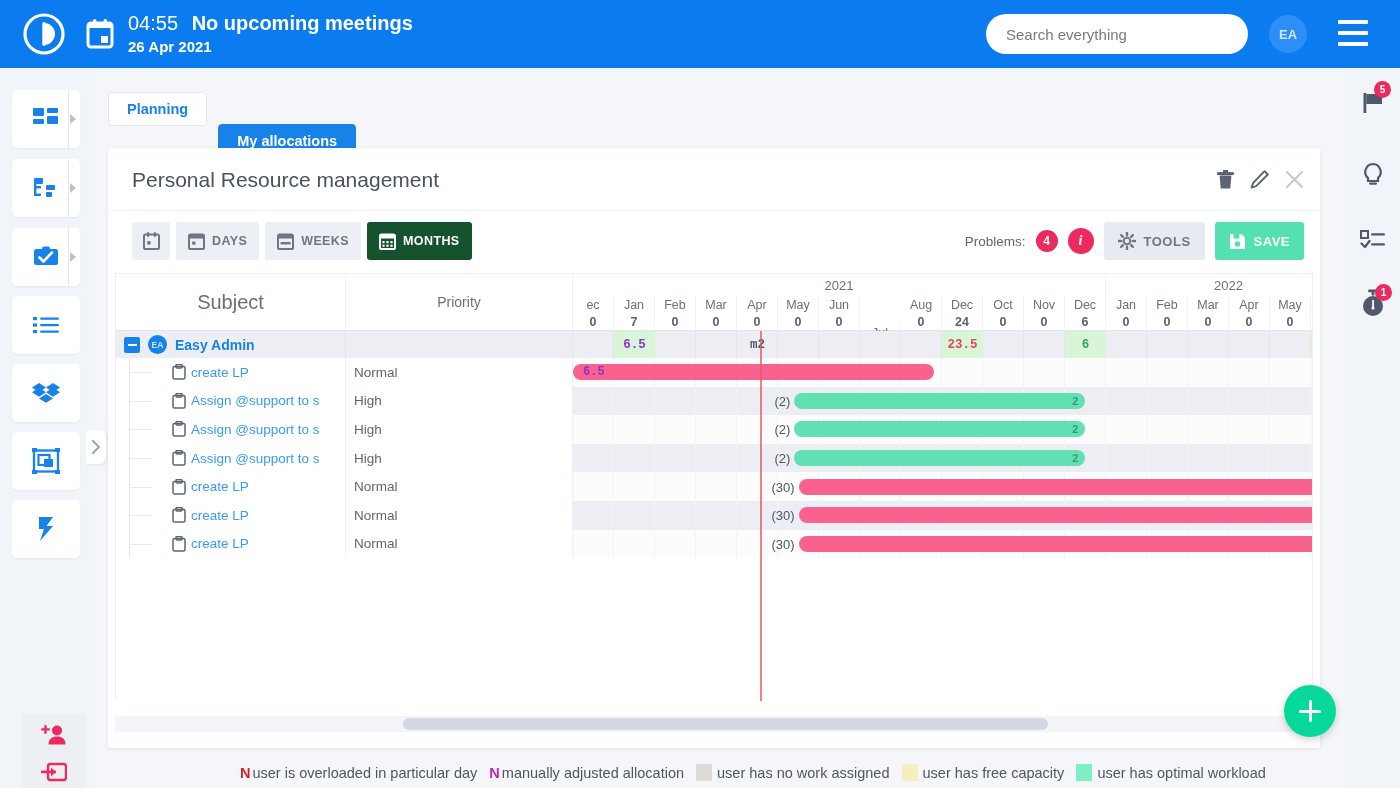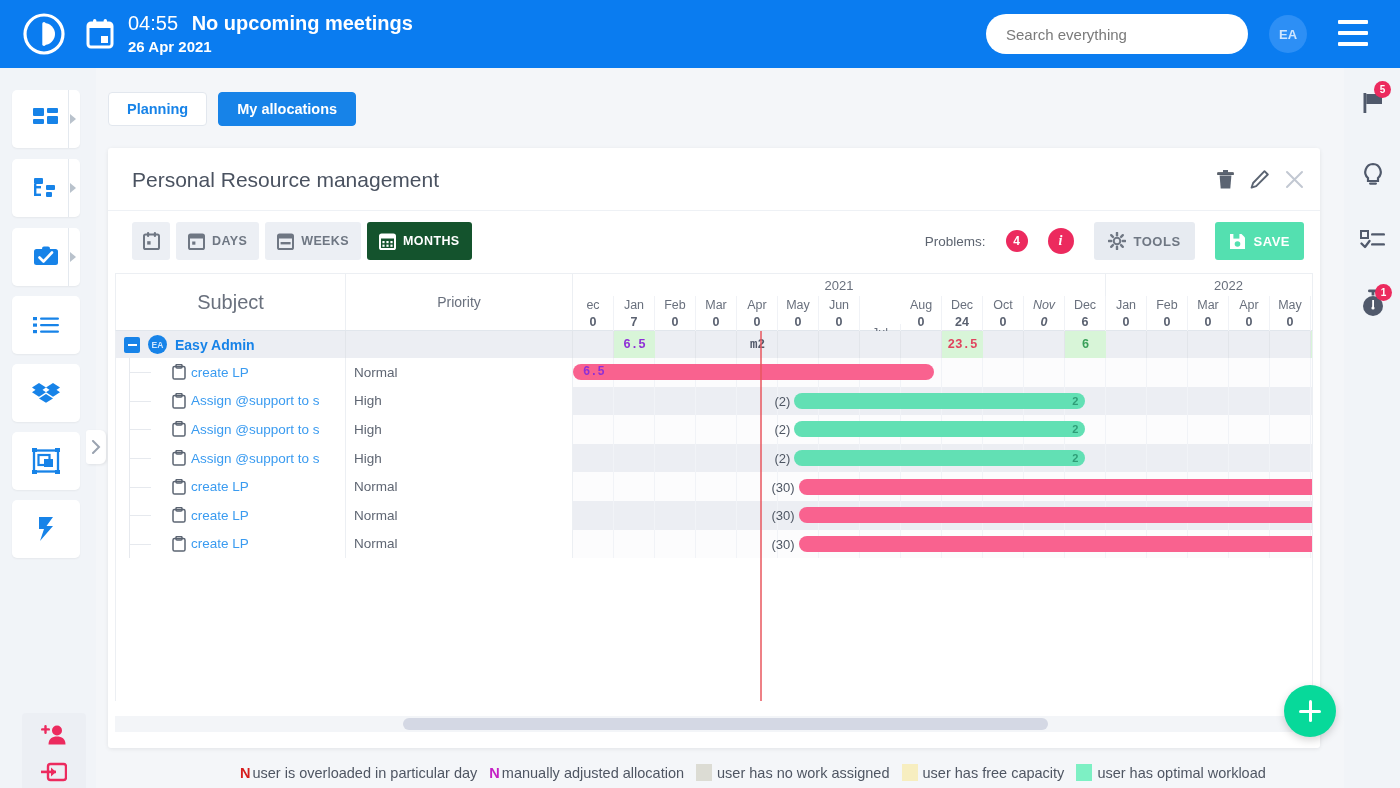--- a/index.html
+++ b/index.html
@@ -65,41 +65,41 @@
     display:flex;align-items:center;justify-content:center;
   }
 
   
   #tabs{ position:absolute; left:108px; top:92px; display:flex; gap:11px; }
   .tab{
     height:34px; padding:0 18px; border-radius:4px; border:1px solid #e2e7ee;
     background:#fff; color:#1783e8; font-size:14.5px; font-weight:700;
     display:flex;align-items:center;justify-content:center; white-space:nowrap;
   }
-  .tab.active{ background:#1783e8; color:#fff; border-color:#1783e8; }
+  .tab.active{ background:#1783e8; color:#fff; border-color:#1783e8;margin-top:32px; }
 
   
   #panel{
     position:absolute; left:108px; top:148px; width:1212px; height:600px;
     background:#fff; border-radius:3px; box-shadow:0 1px 4px rgba(0,0,0,.08);
   }
   #panel-title{ position:absolute; left:24px; top:20px; font-size:21px; color:#4a5260; }
   #panel-acts{ position:absolute; right:16px; top:22px; display:flex; align-items:center; gap:16px; }
   #panel-divider{ position:absolute; left:0; top:62px; width:100%; height:1px; background:#eef1f5;}
 
   
   #toolbar{ position:absolute; left:24px; top:74px; display:flex; gap:6px; }
   .tbtn{
     height:38px; background:#eceff4; border-radius:3px; color:#6f7783;
     font-size:12.5px; font-weight:700; letter-spacing:.4px;
     display:flex;align-items:center; padding:0 12px; gap:7px;
   }
   .tbtn.ico-only{ width:38px; padding:0; justify-content:center;}
   .tbtn.active{ background:#14532d; color:#fff;}
-  #toolbar-right{ position:absolute; right:16px; top:74px; display:flex; align-items:center; gap:20px;}
+  #toolbar-right{ position:absolute; right:16px; top:74px; display:flex; align-items:center; gap:10px;}
   #problems-lbl{ font-size:13.5px; color:#5d6470; }
   .circbadge{ width:22px;height:22px;border-radius:50%;background:#ec2a5e;color:#fff;
     font-size:12px;font-weight:700;display:flex;align-items:center;justify-content:center;}
   #tools-btn{ height:38px;background:#e7ebf1;border-radius:3px;color:#6f7783;font-size:13px;
     font-weight:700;letter-spacing:.5px;display:flex;align-items:center;padding:0 14px;gap:8px;}
   #save-btn{ height:38px;background:#54e0b0;border-radius:3px;color:#fff;font-size:13px;
     font-weight:700;letter-spacing:.5px;display:flex;align-items:center;padding:0 14px;gap:8px;}
 
   
   #gantt{ position:absolute; left:7px; top:125px; width:1198px; height:460px; overflow:hidden;}
@@ -497,21 +497,21 @@
             <div class="mv">0</div>
           </div>
           <div class="mcell" style="left: 369px;">
             <div class="mn">Dec</div>
             <div class="mv">24</div>
           </div>
           <div class="mcell" style="left: 410px;">
             <div class="mn">Oct</div>
             <div class="mv">0</div>
           </div>
-          <div class="mcell" style="left: 451px; font-style: italic;">
+          <div class="mcell" style="left: 451px;">
             <div class="mn">Nov</div>
             <div class="mv">0</div>
           </div>
           <div class="mcell" style="left: 492px;">
             <div class="mn">Dec</div>
             <div class="mv">6</div>
           </div>
           <div class="mcell" style="left: 533px;">
             <div class="mn">Jan</div>
             <div class="mv">0</div>

